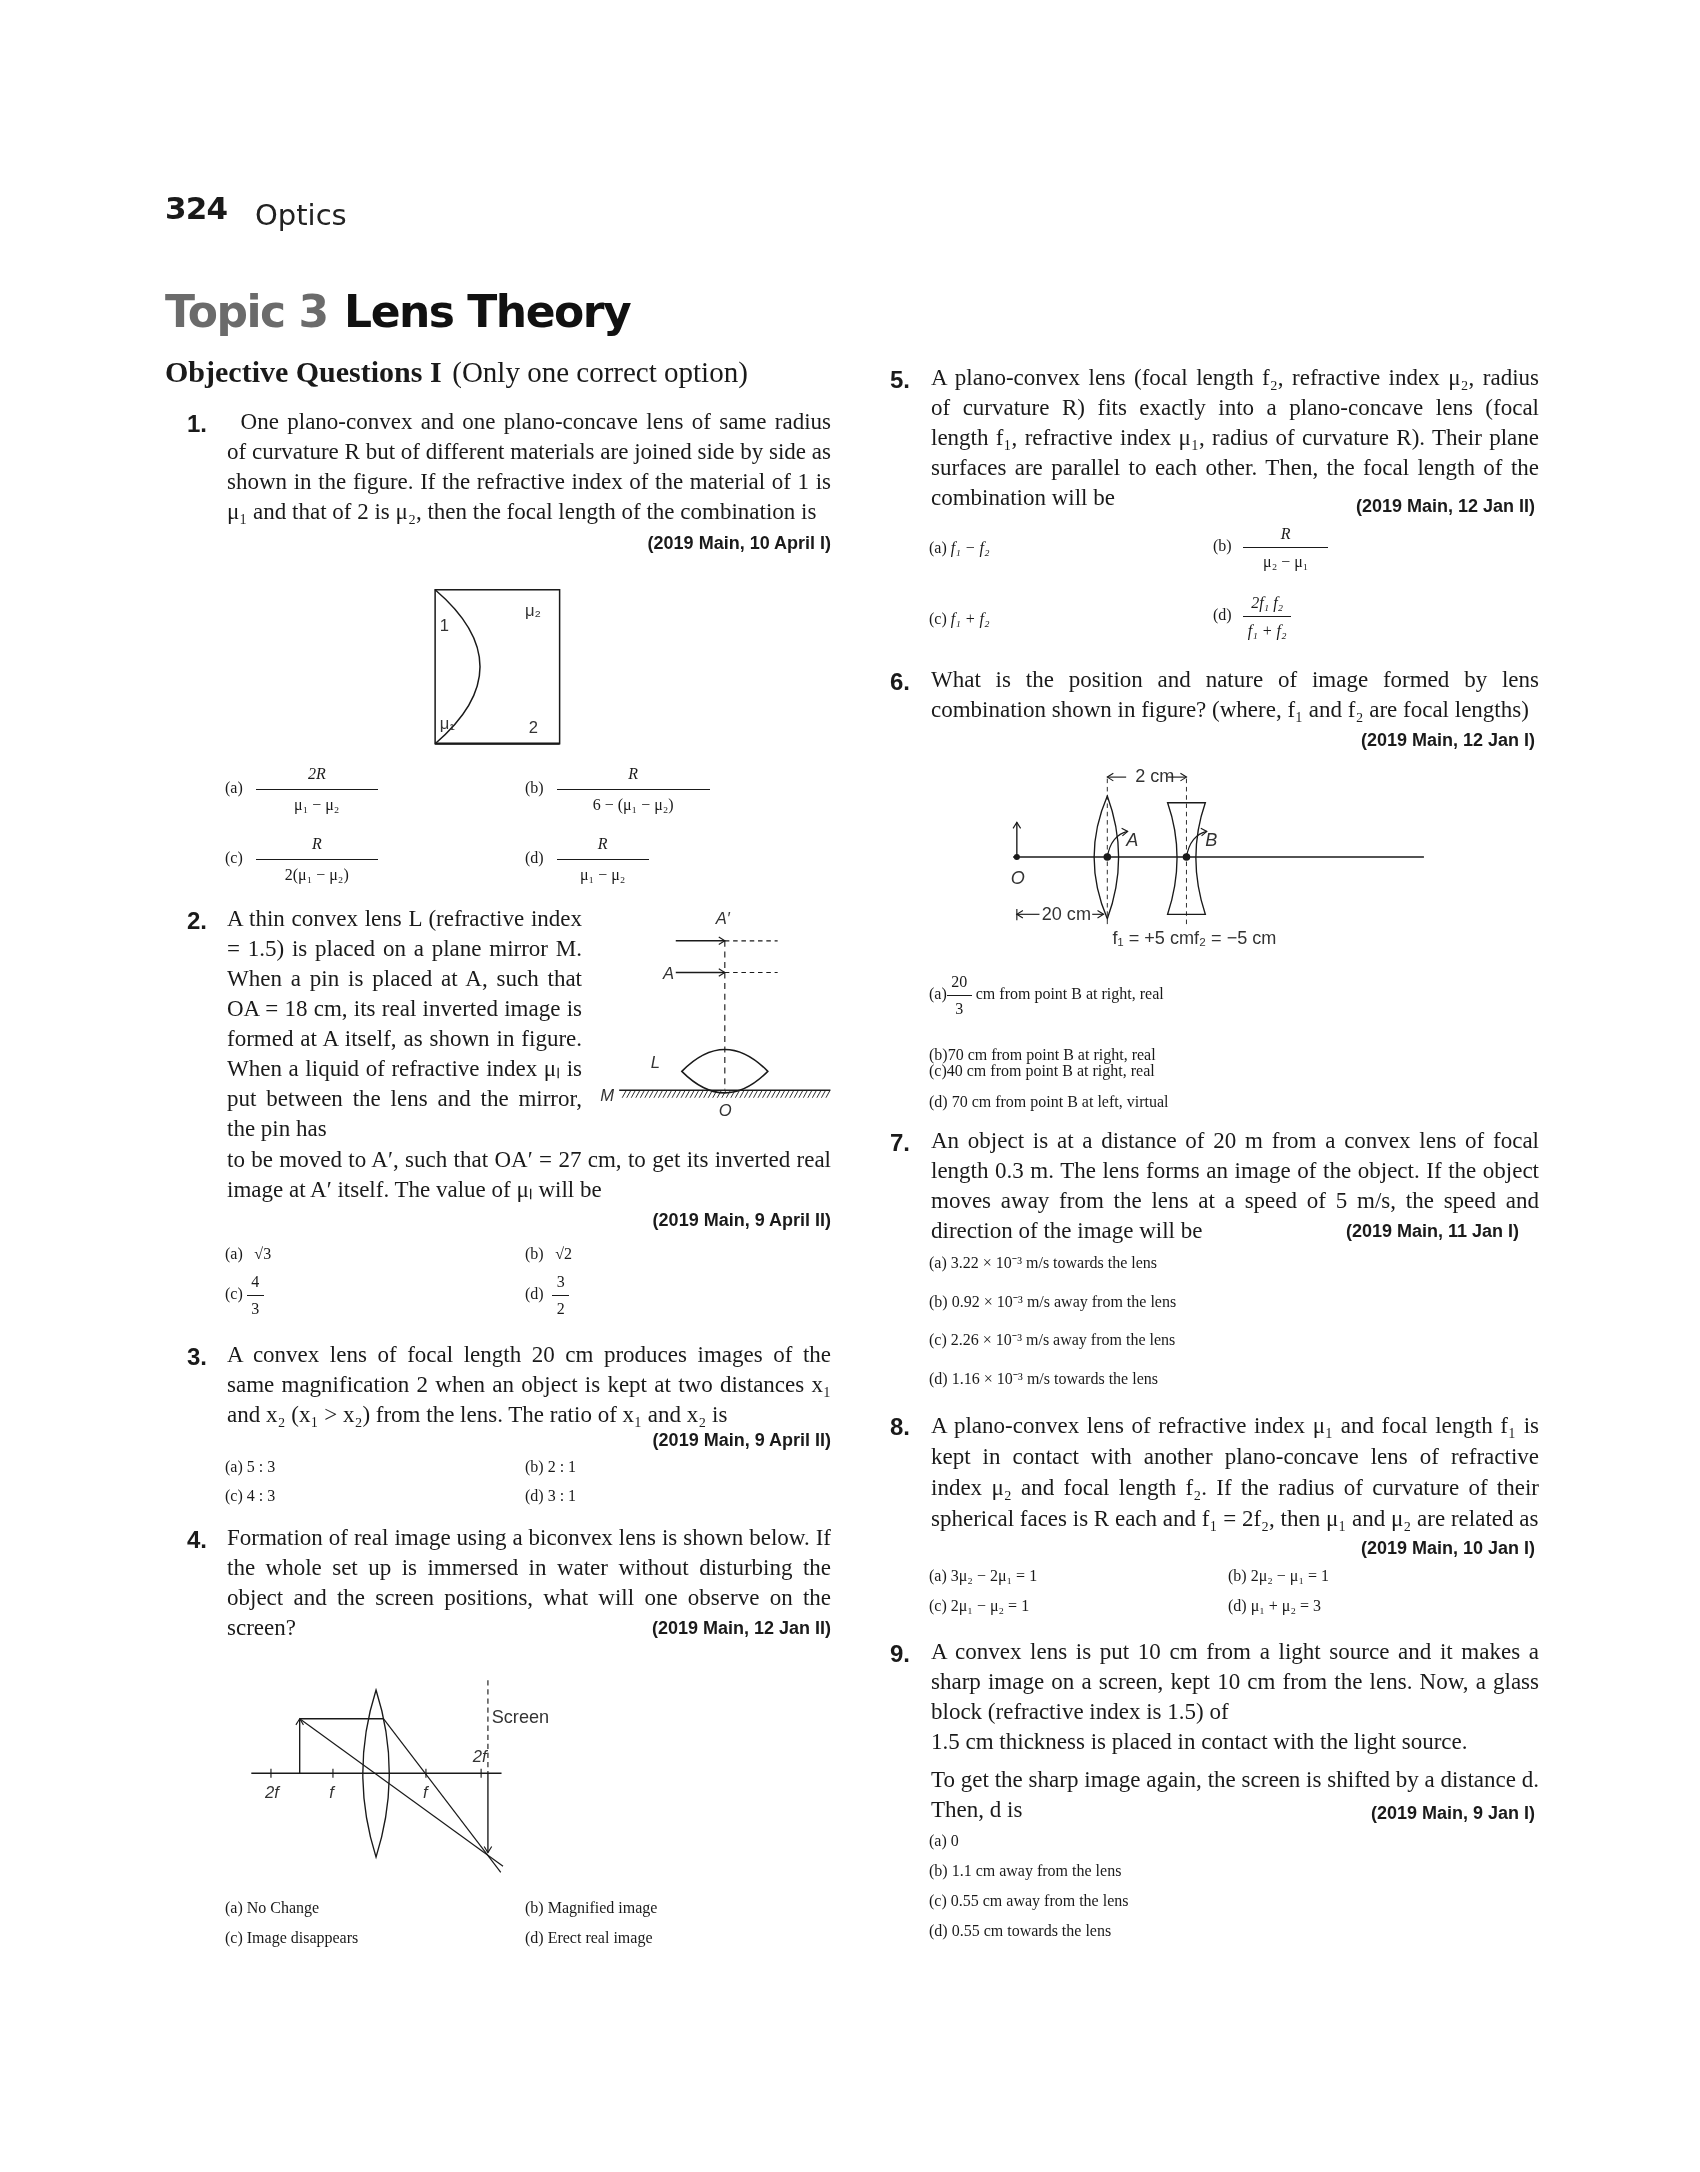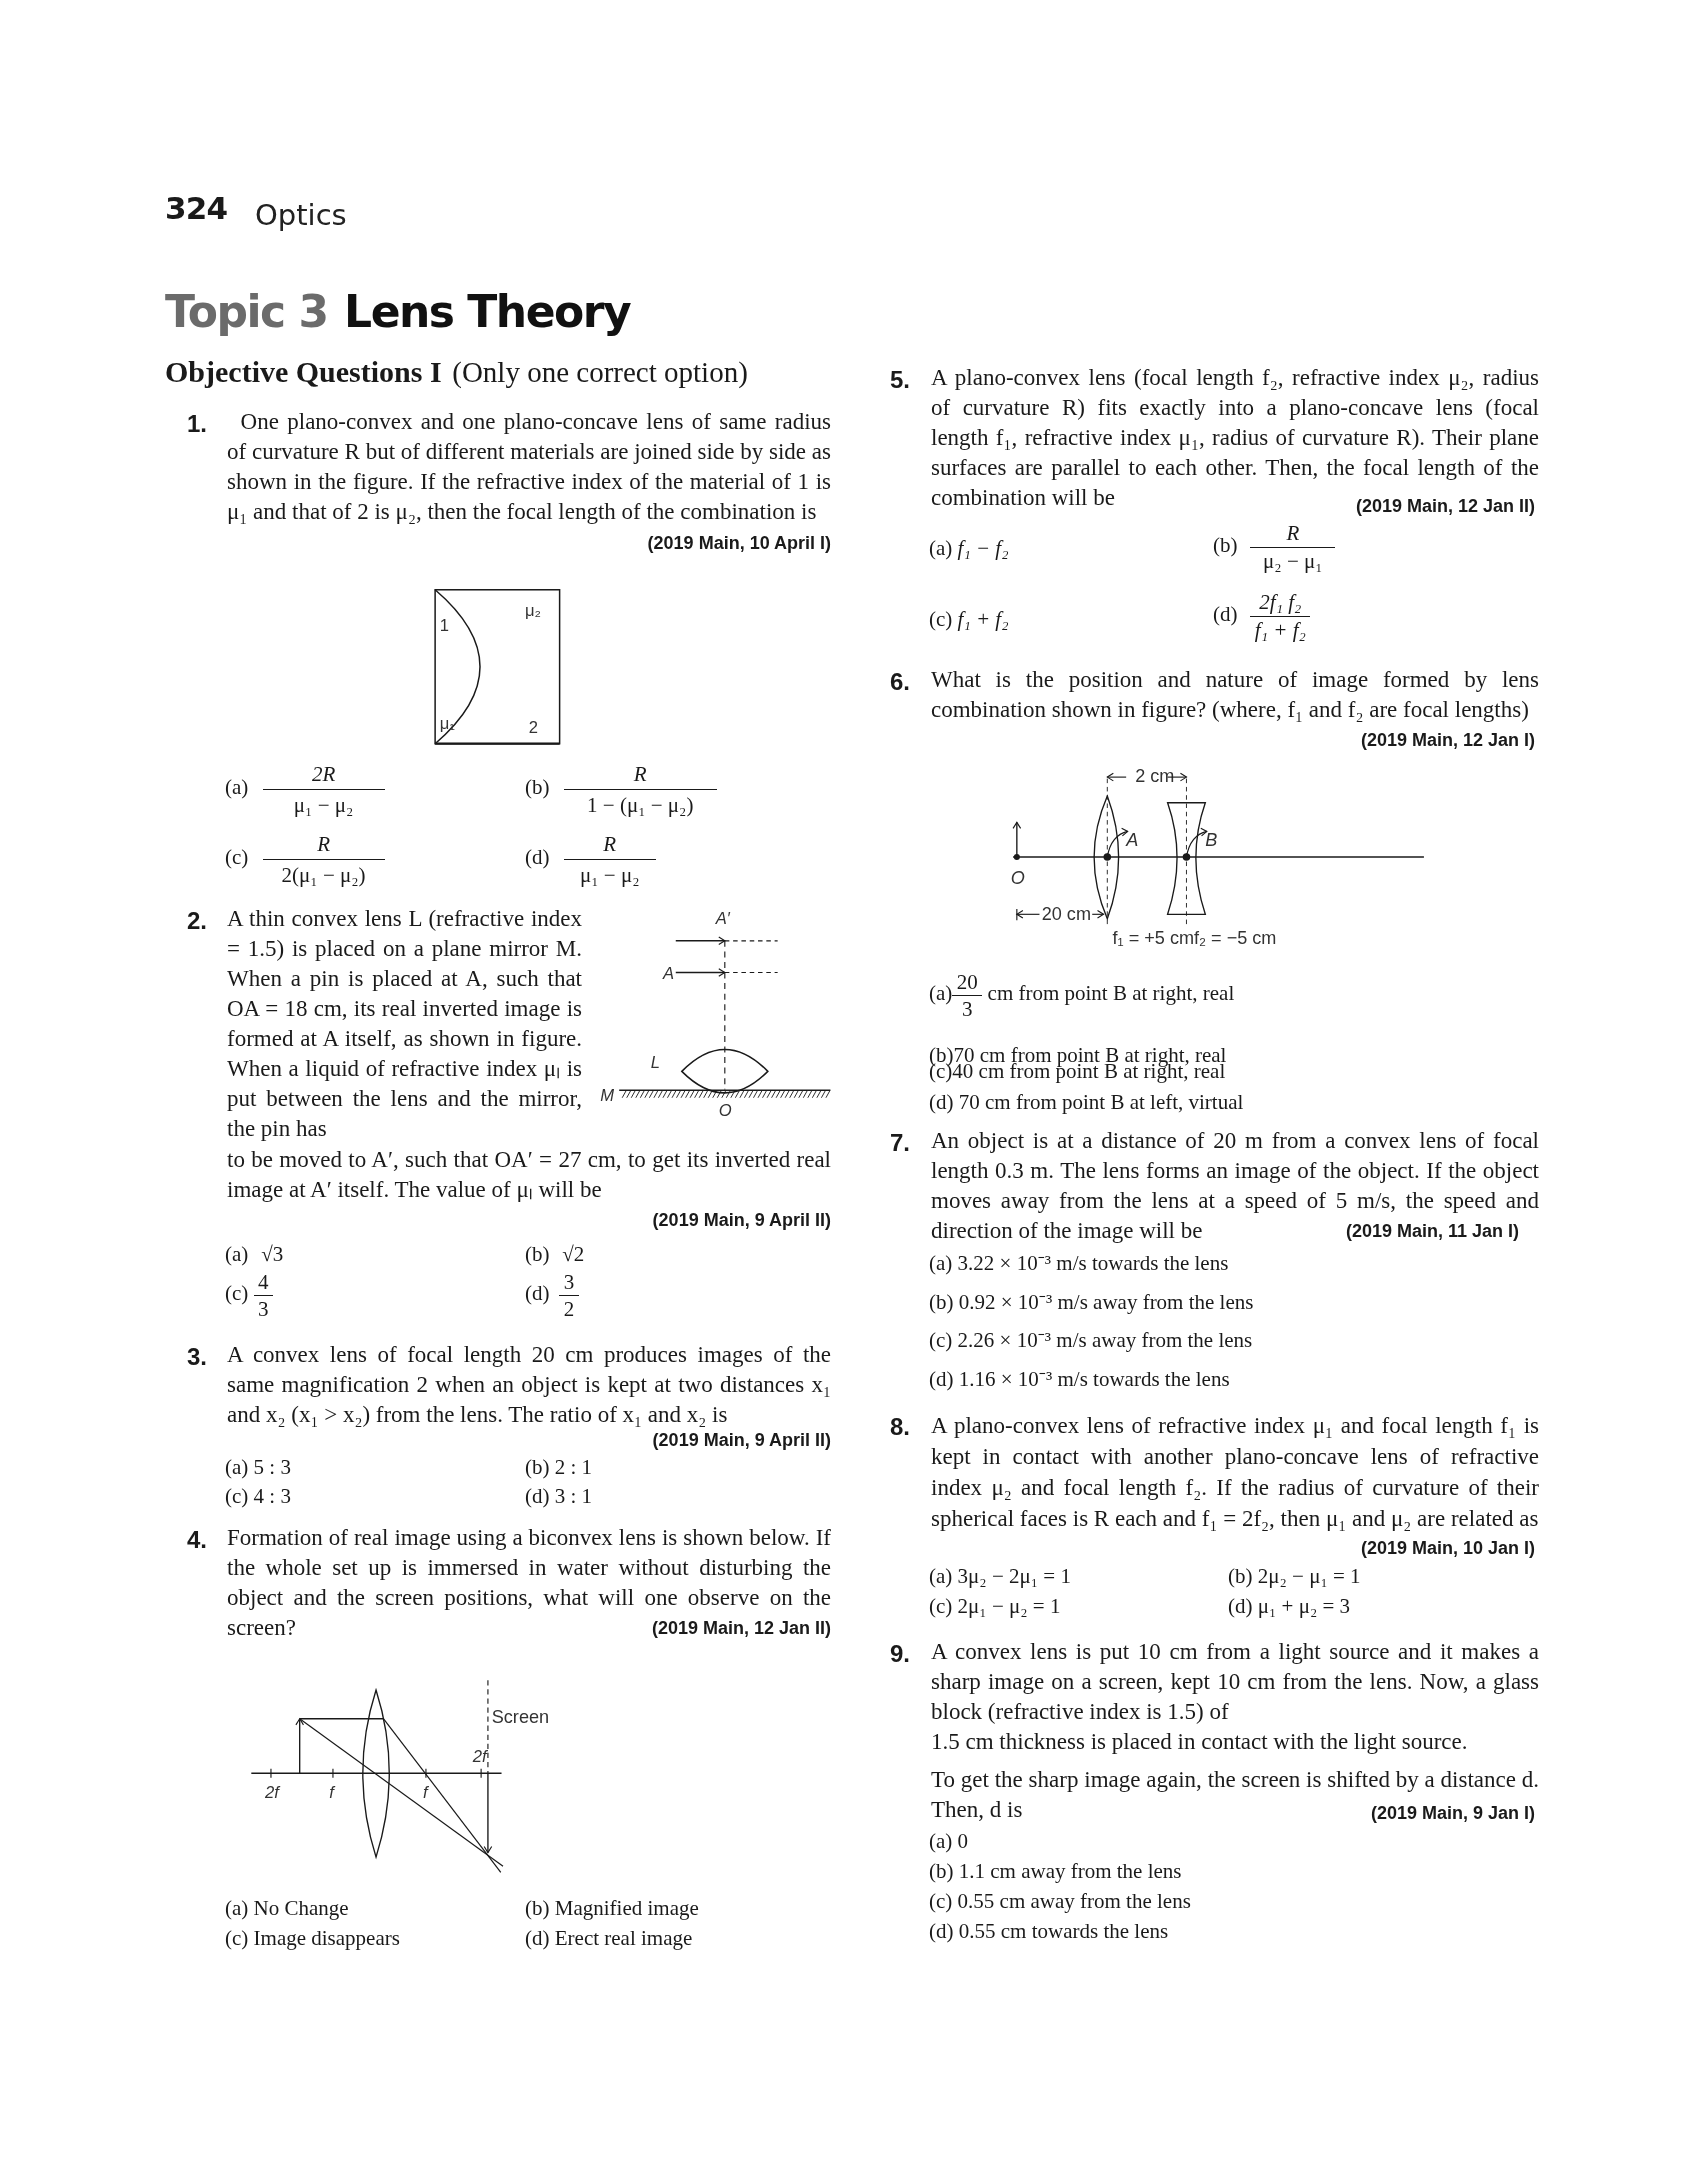--- a/index.html
+++ b/index.html
@@ -8,21 +8,21 @@
   .abs { position:absolute; }
   .page-num { font-family:"DejaVu Sans", sans-serif; font-weight:bold; font-size:31px; letter-spacing:-0.8px; }
   .section { font-family:"DejaVu Sans", sans-serif; font-size:29px; color:#222; }
   .topic-label { font-family:"DejaVu Sans", sans-serif; font-weight:bold; font-size:44px; color:#6b6b6b; letter-spacing:-1.5px; }
   .topic-title { font-family:"DejaVu Sans", sans-serif; font-weight:bold; font-size:44px; color:#111; letter-spacing:-1.5px; }
   .obj-head { font-family:"Liberation Serif", serif; font-weight:bold; font-size:30px; }
   .obj-sub { font-family:"Liberation Serif", serif; font-size:29px; }
   .qnum { font-family:"Liberation Sans", sans-serif; font-weight:bold; font-size:24px; }
   .qtext { font-family:"Liberation Serif", serif; font-size:23px; line-height:30px; text-align:justify; }
   .src { font-family:"Liberation Sans", sans-serif; font-weight:bold; font-size:18px; white-space:nowrap; }
-  .opt { font-family:"Liberation Serif", serif; font-size:21px; white-space:nowrap; line-height:30px; }
+  .opt { font-family:"Liberation Serif", serif; font-size:16px; white-space:nowrap; line-height:30px; }
   .frac { display:inline-block; vertical-align:middle; text-align:center; }
   .frac .num { display:block; padding:0 4.5px; }
   .frac .den { display:block; border-top:1.5px solid #1a1a1a; padding:0 4.5px; }
   .it { font-style:italic; }
   svg text { font-family:"Liberation Sans", sans-serif; }
 </style>
 </head>
 <body>
 
 <div class="abs page-num" style="left:165px;top:190px;">324</div>
@@ -52,21 +52,21 @@
     <text x="22" y="190" font-size="22" fill="#333">μ₁</text>
     <text x="140" y="195" font-size="22" fill="#333">2</text>
   </svg>
 
   <div class="abs opt" style="left:225px;top:759px;">
     <span>(a)</span>
     <span class="frac" style="margin-left:9px;"><span class="num it">2R</span><span class="den" style="width:113px;">μ₁ − μ₂</span></span>
   </div>
   <div class="abs opt" style="left:525px;top:759px;">
     <span>(b)</span>
-    <span class="frac" style="margin-left:9px;"><span class="num it">R</span><span class="den" style="width:144px;">1 − (μ₁ − μ₂)</span></span>
+    <span class="frac" style="margin-left:9px;"><span class="num it">R</span><span class="den" style="width:144px;">6 − (μ₁ − μ₂)</span></span>
   </div>
   <div class="abs opt" style="left:225px;top:829px;">
     <span>(c)</span>
     <span class="frac" style="margin-left:9px;"><span class="num it">R</span><span class="den" style="width:113px;">2(μ₁ − μ₂)</span></span>
   </div>
   <div class="abs opt" style="left:525px;top:829px;">
     <span>(d)</span>
     <span class="frac" style="margin-left:9px;"><span class="num it">R</span><span class="den" style="width:83px;">μ₁ − μ₂</span></span>
   </div>
 </div>

